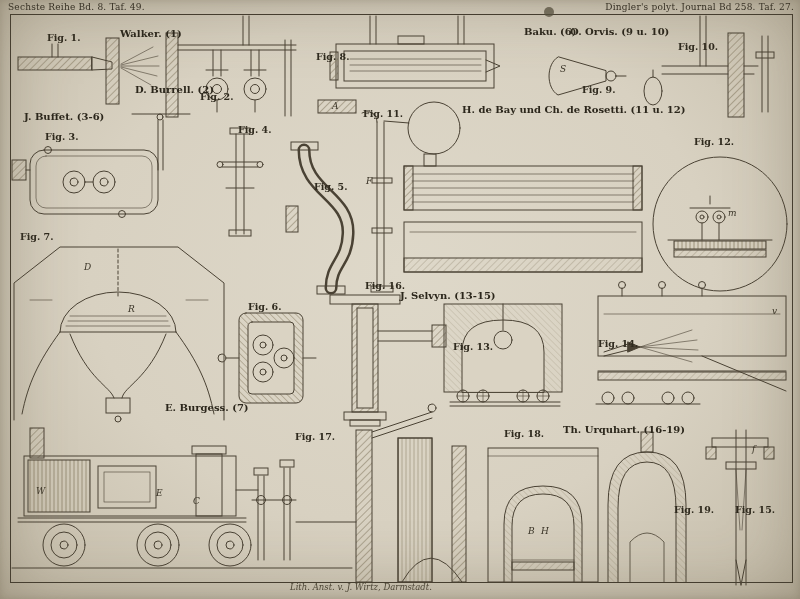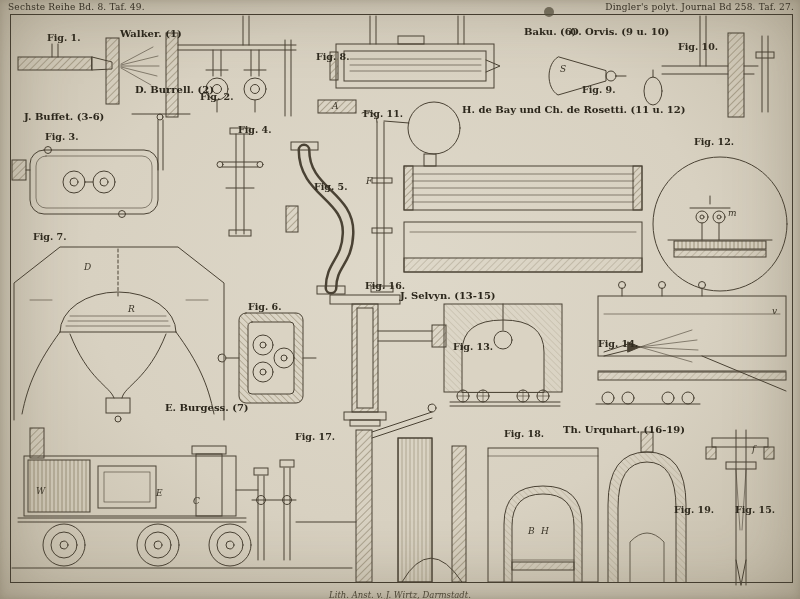--- a/index.html
+++ b/index.html
@@ -11,21 +11,21 @@
   .vignette{position:absolute;inset:0;box-shadow:inset 0 0 70px rgba(92,80,58,.35), inset 0 0 10px rgba(92,80,58,.25);pointer-events:none;z-index:6;}
   .frame{position:absolute;left:10px;top:14px;right:7px;bottom:16px;border:1.5px solid #433c2f;z-index:1;}
   .art{position:absolute;left:0;top:0;width:800px;height:599px;z-index:2;}
   .hdr{position:absolute;top:2px;font-size:9px;letter-spacing:.2px;color:#2f2a20;white-space:nowrap;z-index:4;}
   .hdr.left{left:8px;}
   .hdr.right{right:6px;text-align:center;}
   .title{position:absolute;left:366px;top:120px;font-size:11px;font-weight:600;letter-spacing:.2px;color:#2c2719;white-space:nowrap;z-index:4;}
   .fig{position:absolute;font-size:9.5px;font-weight:700;color:#2f2a1e;white-space:nowrap;z-index:4;}
   .attr{position:absolute;font-size:10px;font-weight:700;color:#2b261b;white-space:nowrap;z-index:4;}
   .pl{position:absolute;font-size:9px;font-style:italic;color:#3a3427;white-space:nowrap;z-index:4;}
-  .footer{position:absolute;left:290px;top:582px;width:220px;text-align:center;font-size:8.5px;font-style:italic;color:#4a4435;z-index:4;margin-top:8px;}
+  .footer{position:absolute;left:290px;top:582px;width:220px;text-align:left;font-size:8.5px;font-style:italic;color:#4a4435;z-index:4;}
 </style>
 </head>
 <body>
 
 <div class="plate">
 
   <div class="frame"></div>
 
   <svg class="art" viewBox="0 0 800 599" aria-hidden="true">
     <defs>
@@ -278,21 +278,21 @@
   <div class="attr" style="left:400px;top:290px">J. Selvyn. (13-15)</div>
   <div class="attr" style="left:165px;top:402px">E. Burgess. (7)</div>
   <div class="attr" style="left:563px;top:424px">Th. Urquhart. (16-19)</div>
 
   <div class="fig" style="left:47px;top:32px">Fig. 1.</div>
   <div class="fig" style="left:200px;top:91px">Fig. 2.</div>
   <div class="fig" style="left:45px;top:131px">Fig. 3.</div>
   <div class="fig" style="left:238px;top:124px">Fig. 4.</div>
   <div class="fig" style="left:314px;top:181px">Fig. 5.</div>
   <div class="fig" style="left:248px;top:301px">Fig. 6.</div>
-  <div class="fig" style="left:33px;top:231px">Fig. 7.</div>
+  <div class="fig" style="left:20px;top:231px">Fig. 7.</div>
   <div class="fig" style="left:316px;top:51px">Fig. 8.</div>
   <div class="fig" style="left:582px;top:84px">Fig. 9.</div>
   <div class="fig" style="left:678px;top:41px">Fig. 10.</div>
   <div class="fig" style="left:363px;top:108px">Fig. 11.</div>
   <div class="fig" style="left:694px;top:136px">Fig. 12.</div>
   <div class="fig" style="left:453px;top:341px">Fig. 13.</div>
   <div class="fig" style="left:598px;top:338px">Fig. 14.</div>
   <div class="fig" style="left:735px;top:504px">Fig. 15.</div>
   <div class="fig" style="left:365px;top:280px">Fig. 16.</div>
   <div class="fig" style="left:295px;top:431px">Fig. 17.</div>

